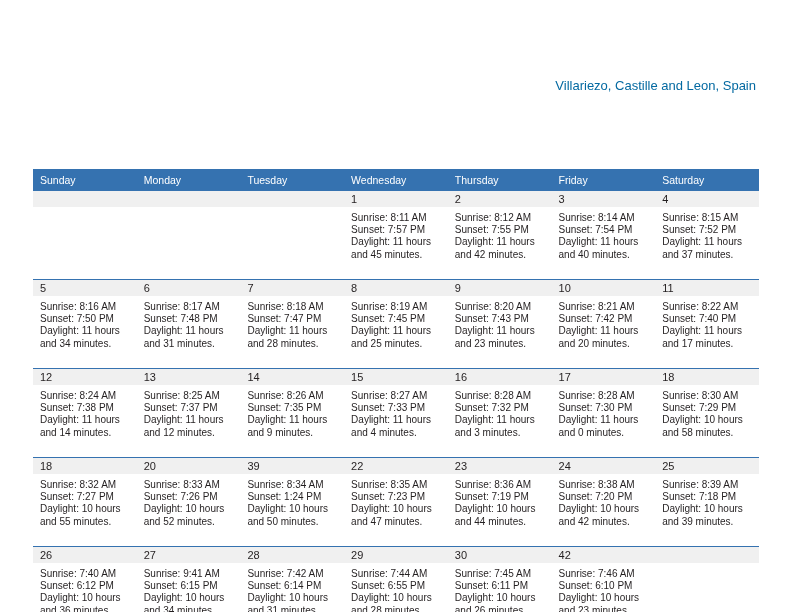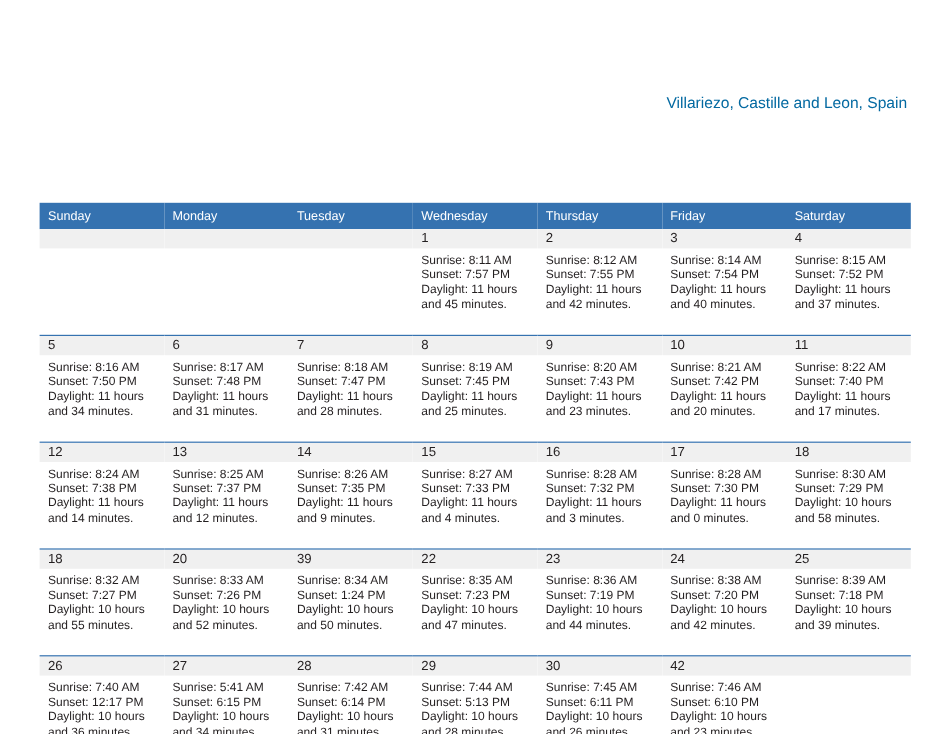--- a/index.html
+++ b/index.html
@@ -403,48 +403,48 @@
               <div>Daylight: 10 hours</div>
               <div>and 39 minutes.</div>
             </div>
           </td>
         </tr>
         <tr class="week">
           <td class="">
             <div class="daynum-band">26</div>
             <div class="cell-body">
               <div>Sunrise: 7:40 AM</div>
-              <div>Sunset: 12:17 PM</div>
+              <div>Sunset: 6:12 PM</div>
               <div>Daylight: 10 hours</div>
               <div>and 36 minutes.</div>
             </div>
           </td>
           <td class="">
             <div class="daynum-band">27</div>
             <div class="cell-body">
-              <div>Sunrise: 5:41 AM</div>
+              <div>Sunrise: 9:41 AM</div>
               <div>Sunset: 6:15 PM</div>
               <div>Daylight: 10 hours</div>
               <div>and 34 minutes.</div>
             </div>
           </td>
           <td class="">
             <div class="daynum-band">28</div>
             <div class="cell-body">
               <div>Sunrise: 7:42 AM</div>
               <div>Sunset: 6:14 PM</div>
               <div>Daylight: 10 hours</div>
               <div>and 31 minutes.</div>
             </div>
           </td>
           <td class="">
             <div class="daynum-band">29</div>
             <div class="cell-body">
               <div>Sunrise: 7:44 AM</div>
-              <div>Sunset: 5:13 PM</div>
+              <div>Sunset: 6:55 PM</div>
               <div>Daylight: 10 hours</div>
               <div>and 28 minutes.</div>
             </div>
           </td>
           <td class="">
             <div class="daynum-band">30</div>
             <div class="cell-body">
               <div>Sunrise: 7:45 AM</div>
               <div>Sunset: 6:11 PM</div>
               <div>Daylight: 10 hours</div>

